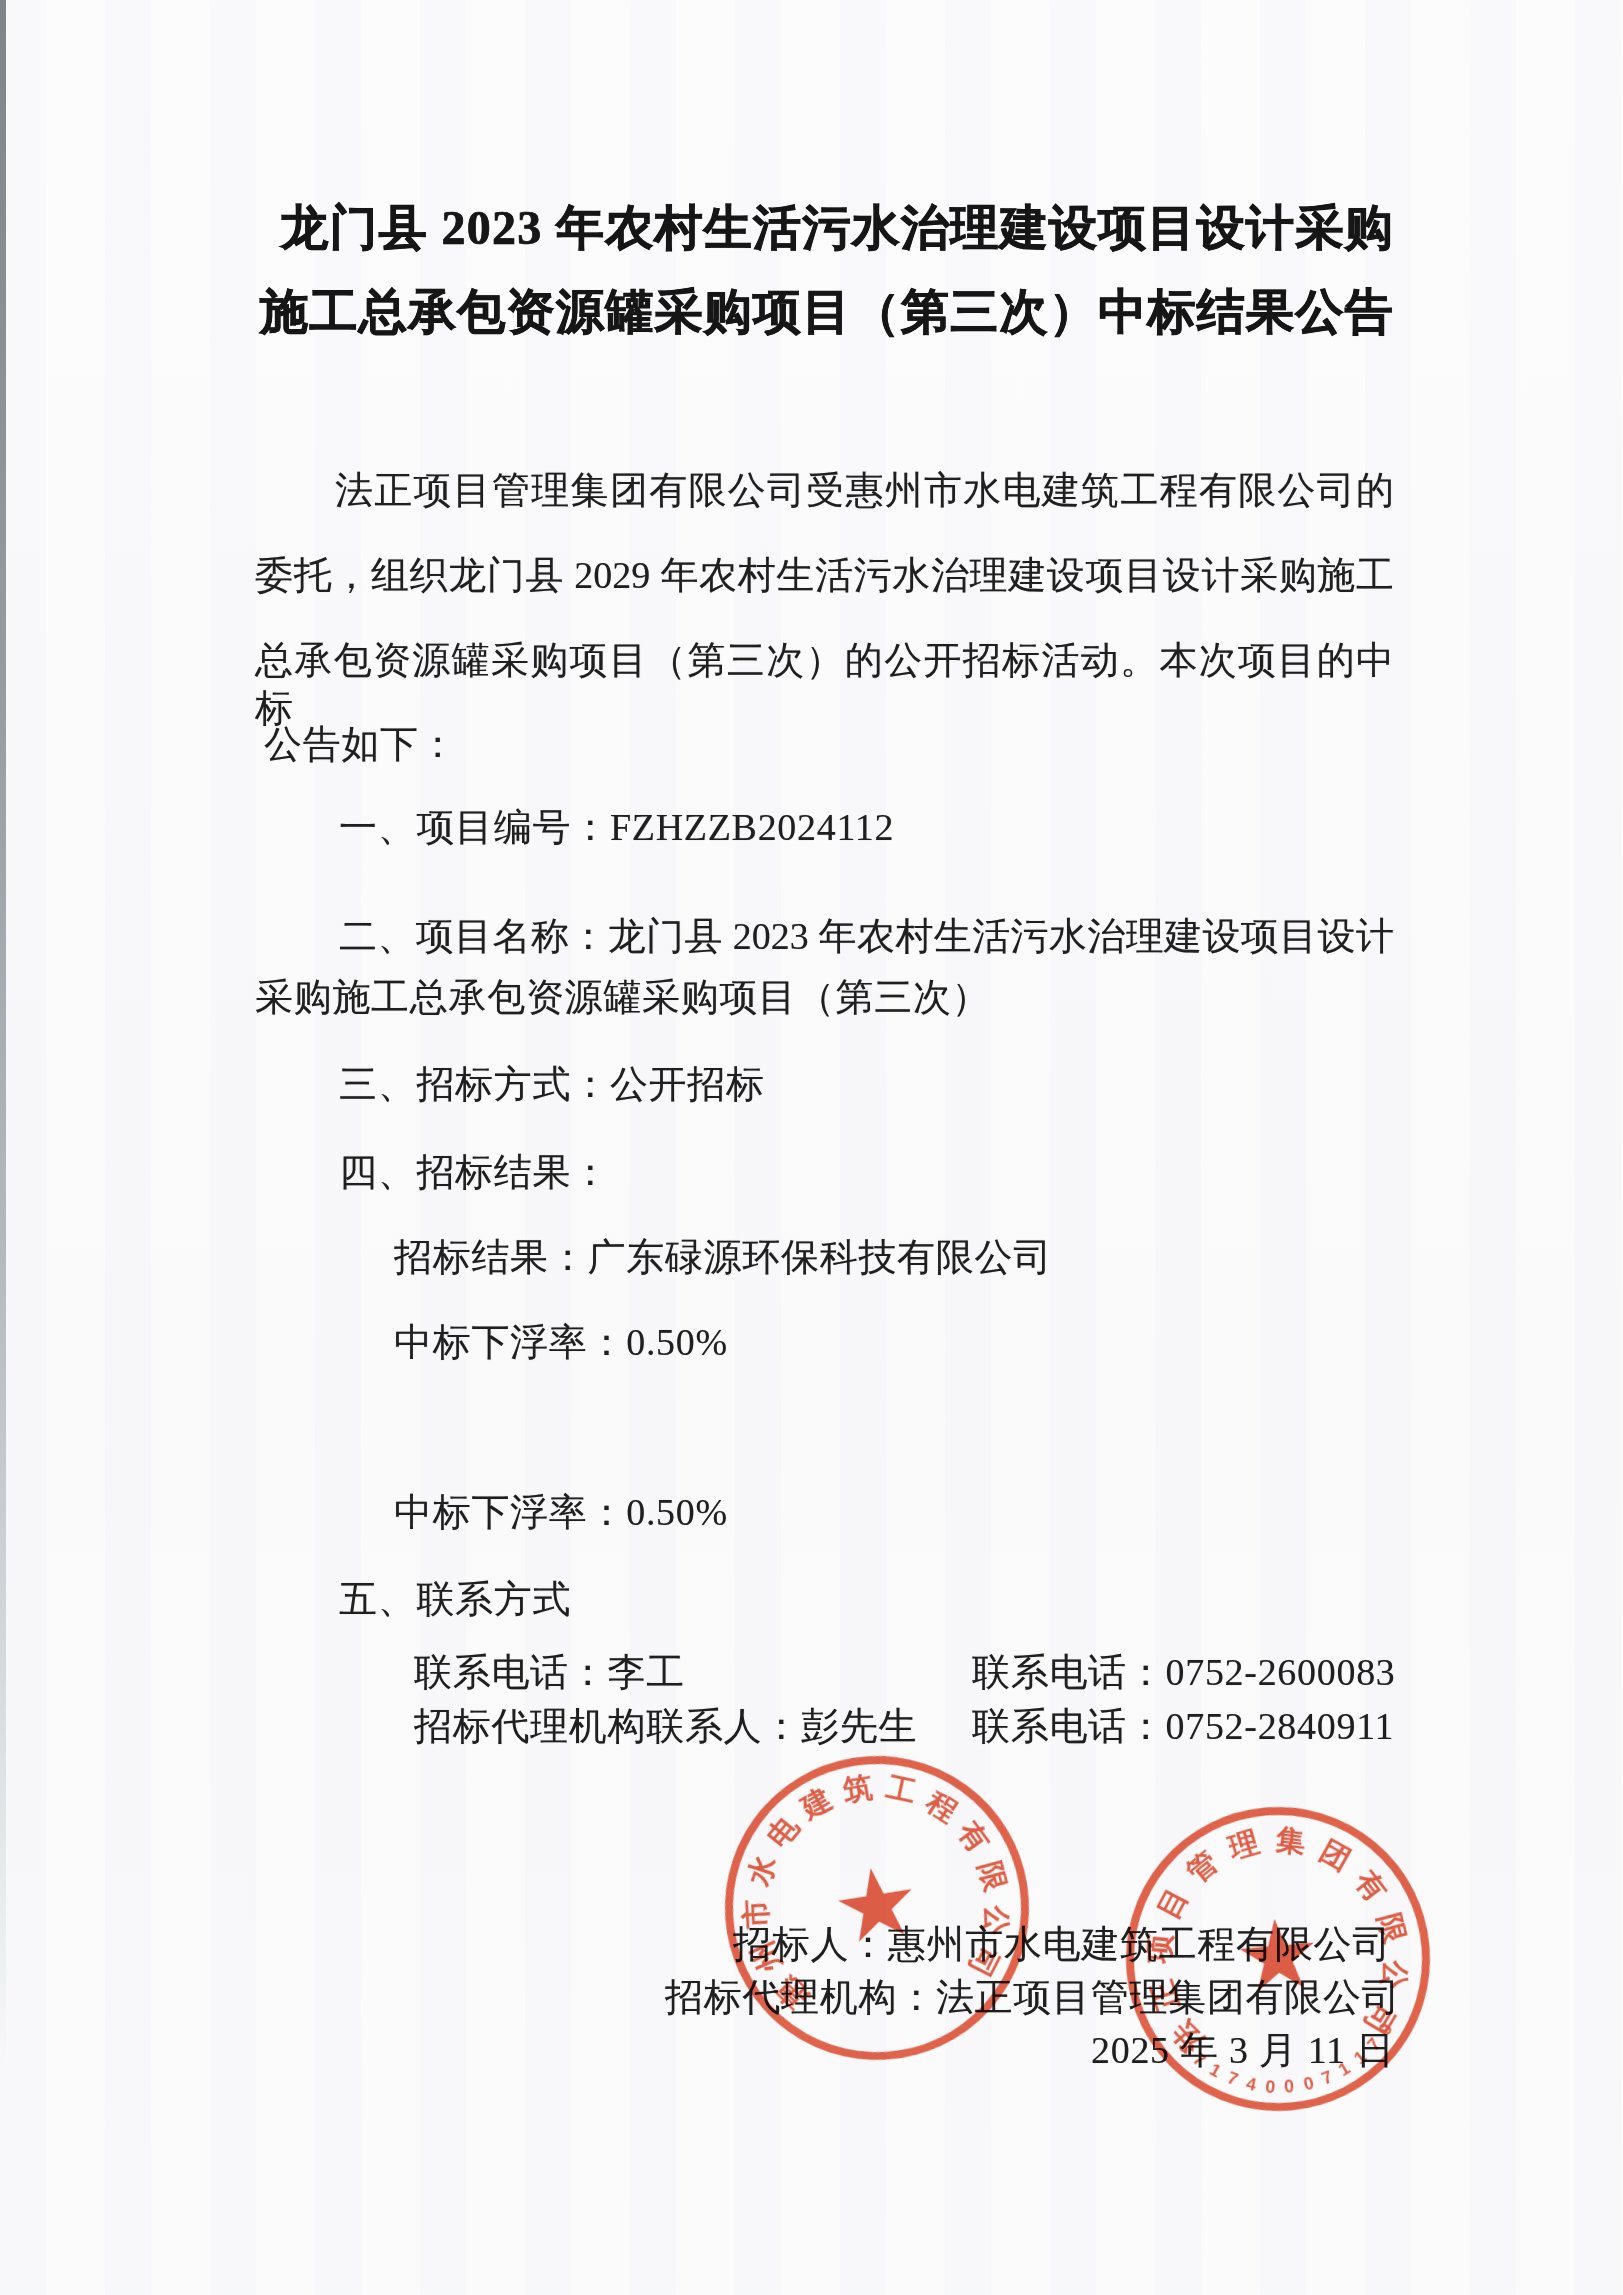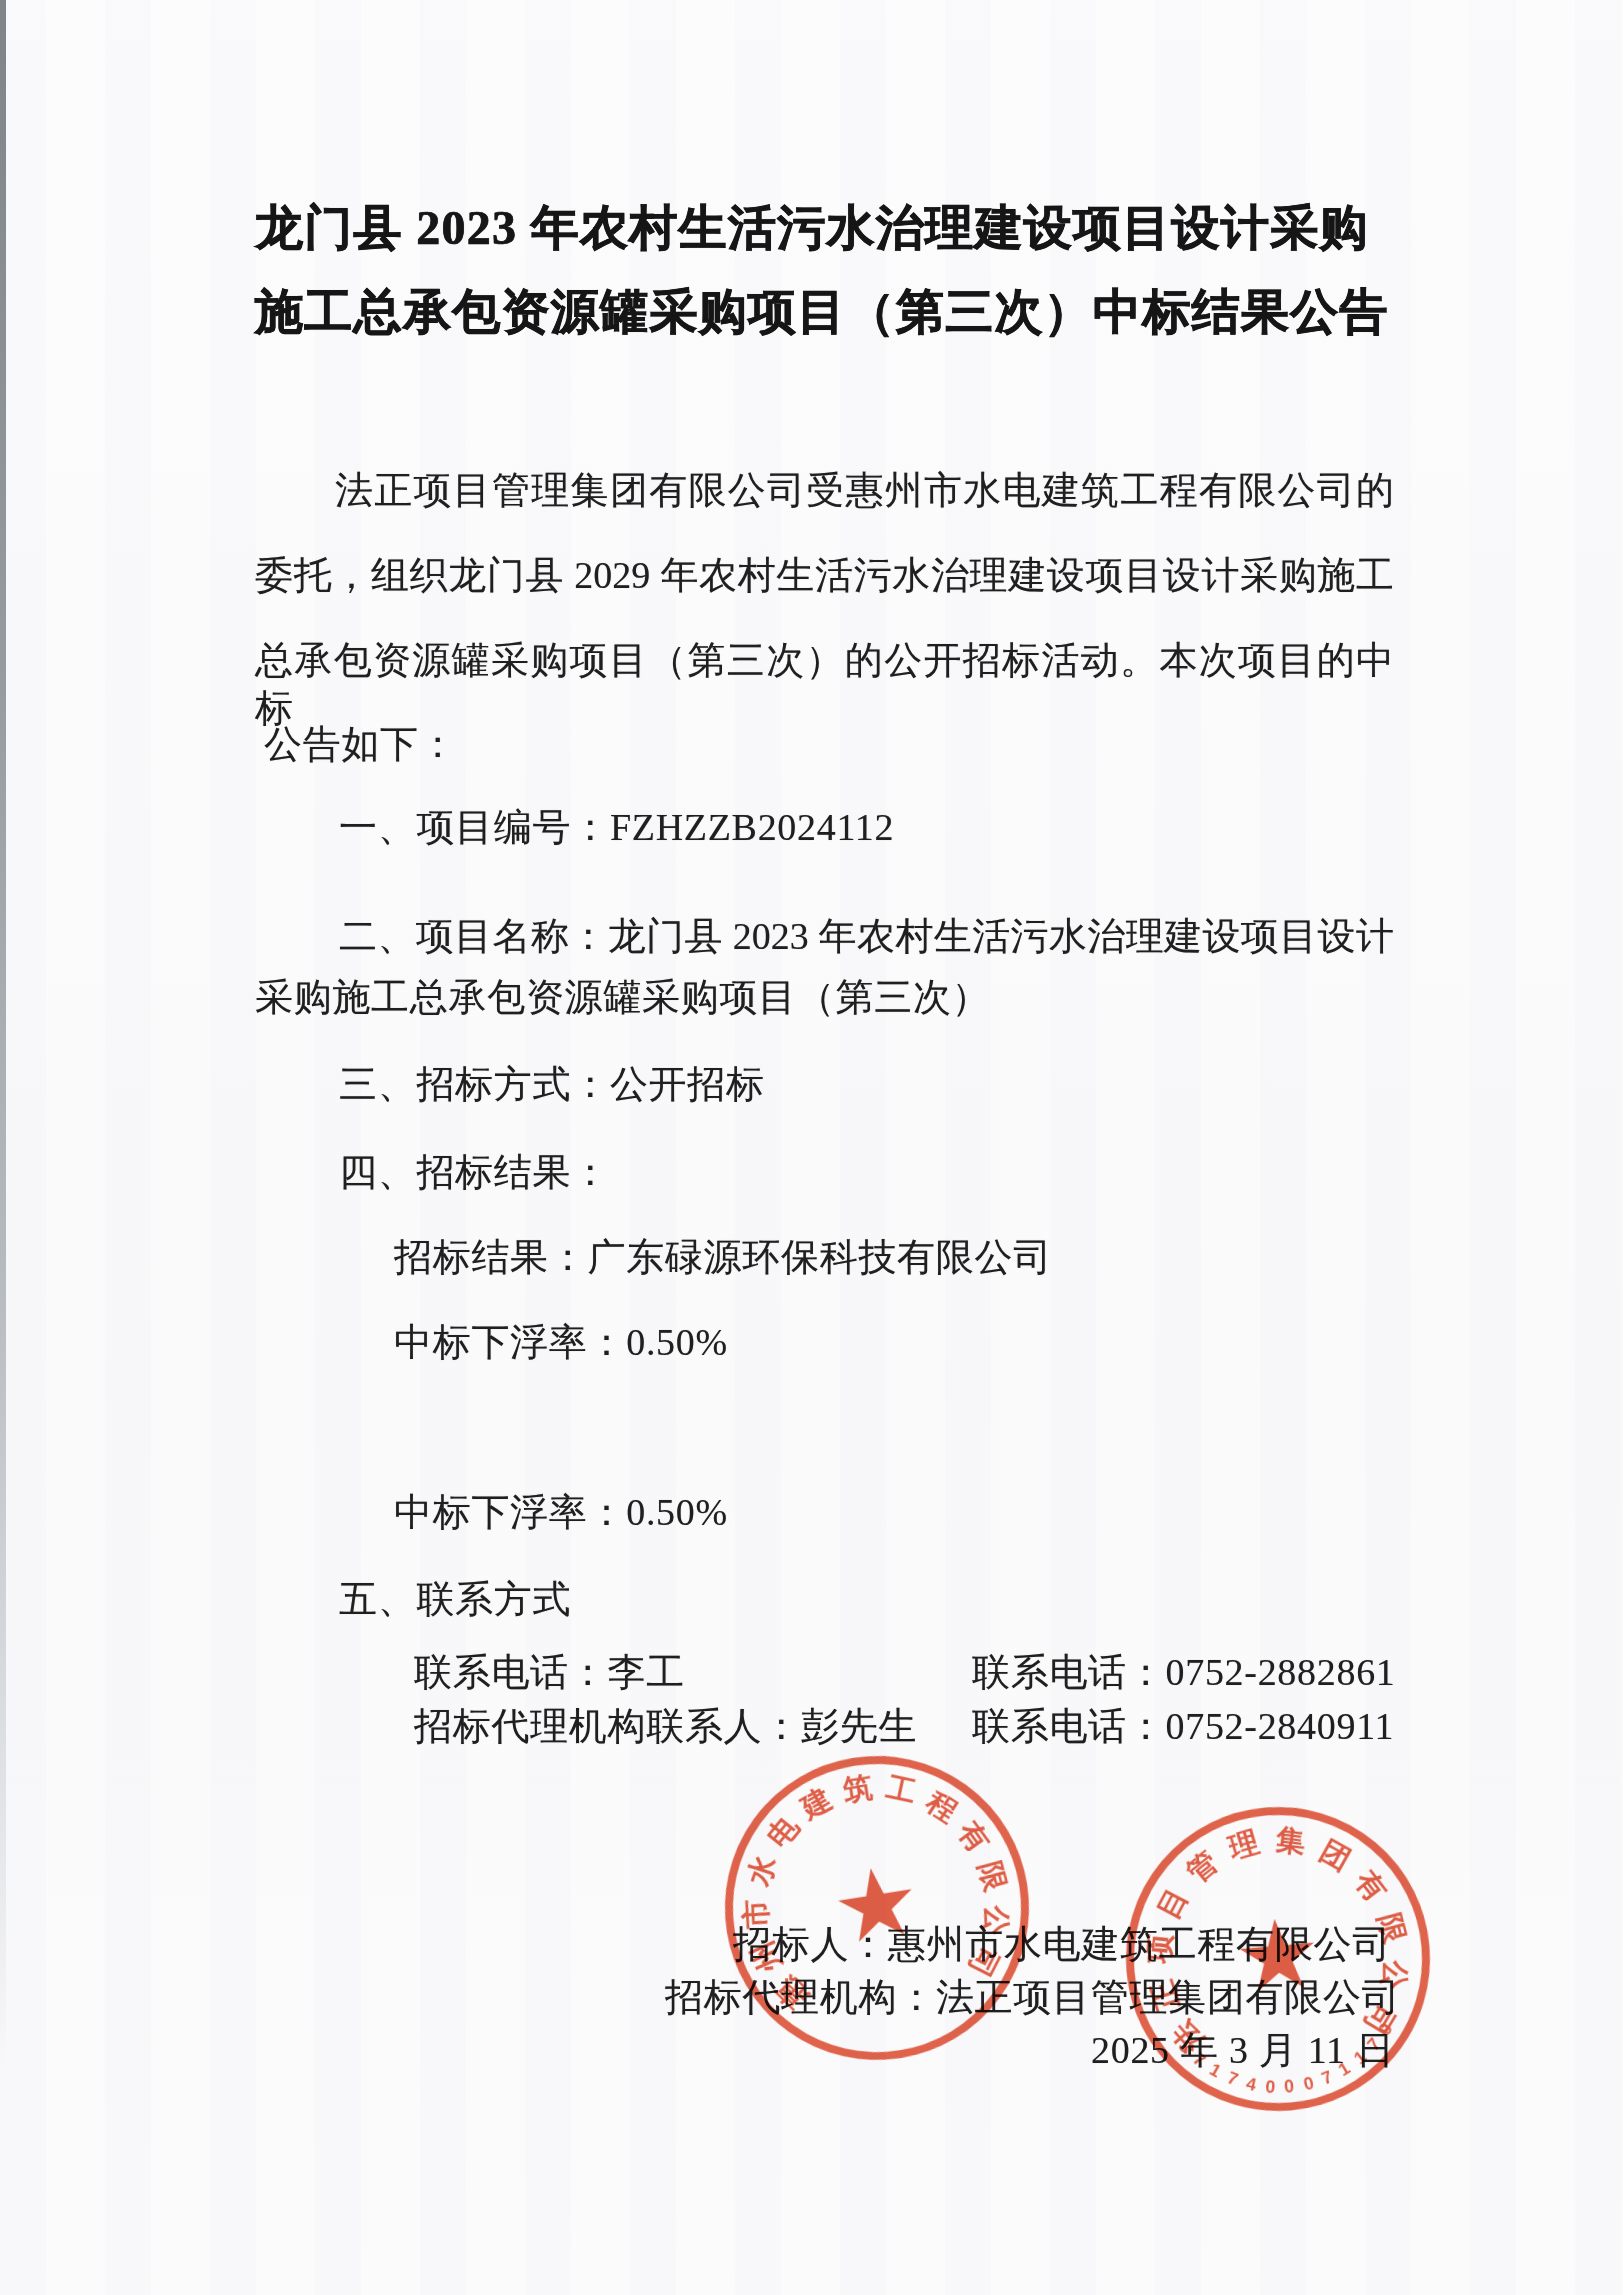--- a/index.html
+++ b/index.html
@@ -13,21 +13,21 @@
   .scan-bands{position:absolute;inset:0;pointer-events:none;
     background:repeating-linear-gradient(90deg,rgba(120,130,155,.025) 0 46px,rgba(0,0,0,0) 46px 105px)}
   .scan-edge{position:absolute;left:0;top:0;width:5.9px;height:100%;
     background:linear-gradient(180deg,#7e848a 0%,#969ca1 30%,#b5babf 55%,rgba(185,190,196,0) 90%)}
   .line{
     position:absolute;font-size:38px;line-height:1.25;white-space:pre;
     letter-spacing:0.7px;text-shadow:0 0 0.8px rgba(45,45,45,.45);
   }
   .j{white-space:normal;text-align:justify;text-align-last:justify;text-justify:inter-character;letter-spacing:0}
   .title-line{
-    position:absolute;left:255px;width:1139px;text-align:left;
+    position:absolute;left:255px;width:1139px;text-align:right;
     font-size:48px;font-weight:700;letter-spacing:1.3px;color:#161616;
     -webkit-text-stroke:0.7px #161616;text-shadow:0 0 0.7px rgba(20,20,20,.6);
     white-space:pre;
   }
   
   .seal{position:absolute;width:308px;height:308px;mix-blend-mode:multiply;opacity:.93;filter:blur(0.3px)}
   .seal .ring{position:absolute;inset:2px;border:8.5px solid currentColor;border-radius:50%;opacity:.92}
   .seal .star{
     position:absolute;left:50%;top:50%;transform:translate(-50%,-54%);
     font-size:97px;line-height:1;font-family:"DejaVu Sans",sans-serif;opacity:.95;
@@ -62,21 +62,21 @@
   <div class="line j" style="top:913px;left:339px;width:1055px">二、项目名称：龙门县 2023 年农村生活污水治理建设项目设计</div>
   <div class="line" style="top:1061px;left:339px">三、招标方式：公开招标</div>
   <div class="line" style="top:974px;left:255px">采购施工总承包资源罐采购项目（第三次）</div>
   <div class="line" style="top:1149px;left:339px">四、招标结果：</div>
   <div class="line" style="top:1234px;left:394px">招标结果：广东碌源环保科技有限公司</div>
   <div class="line" style="top:1319px;left:394px">中标下浮率：0.50%</div>
   <div class="line" style="top:1489px;left:394px">中标下浮率：0.50%</div>
   <div class="line" style="top:1576px;left:339px">五、联系方式</div>
 
   <div class="line" style="top:1649px;left:414px">联系电话：李工</div>
-  <div class="line" style="top:1649px;left:972px">联系电话：0752-2882861</div>
+  <div class="line" style="top:1649px;left:972px">联系电话：0752-2600083</div>
   <div class="line" style="top:1703px;left:414px">招标代理机构联系人：彭先生</div>
   <div class="line" style="top:1703px;left:972px">联系电话：0752-2840911</div>
 
   <div class="line" style="top:1921px;left:733px">招标人：惠州市水电建筑工程有限公司</div>
   <div class="line" style="top:1974px;left:665px">招标代理机构：法正项目管理集团有限公司</div>
   <div class="line" style="top:2027px;left:1091px">2025 年 3 月 11 日</div>
 
   <div class="seal" style="left: 723px; top: 1754px; transform: rotate(-9deg); color: rgb(224, 74, 46);">
     <div class="ring"></div>
     <span class="star">★</span>

